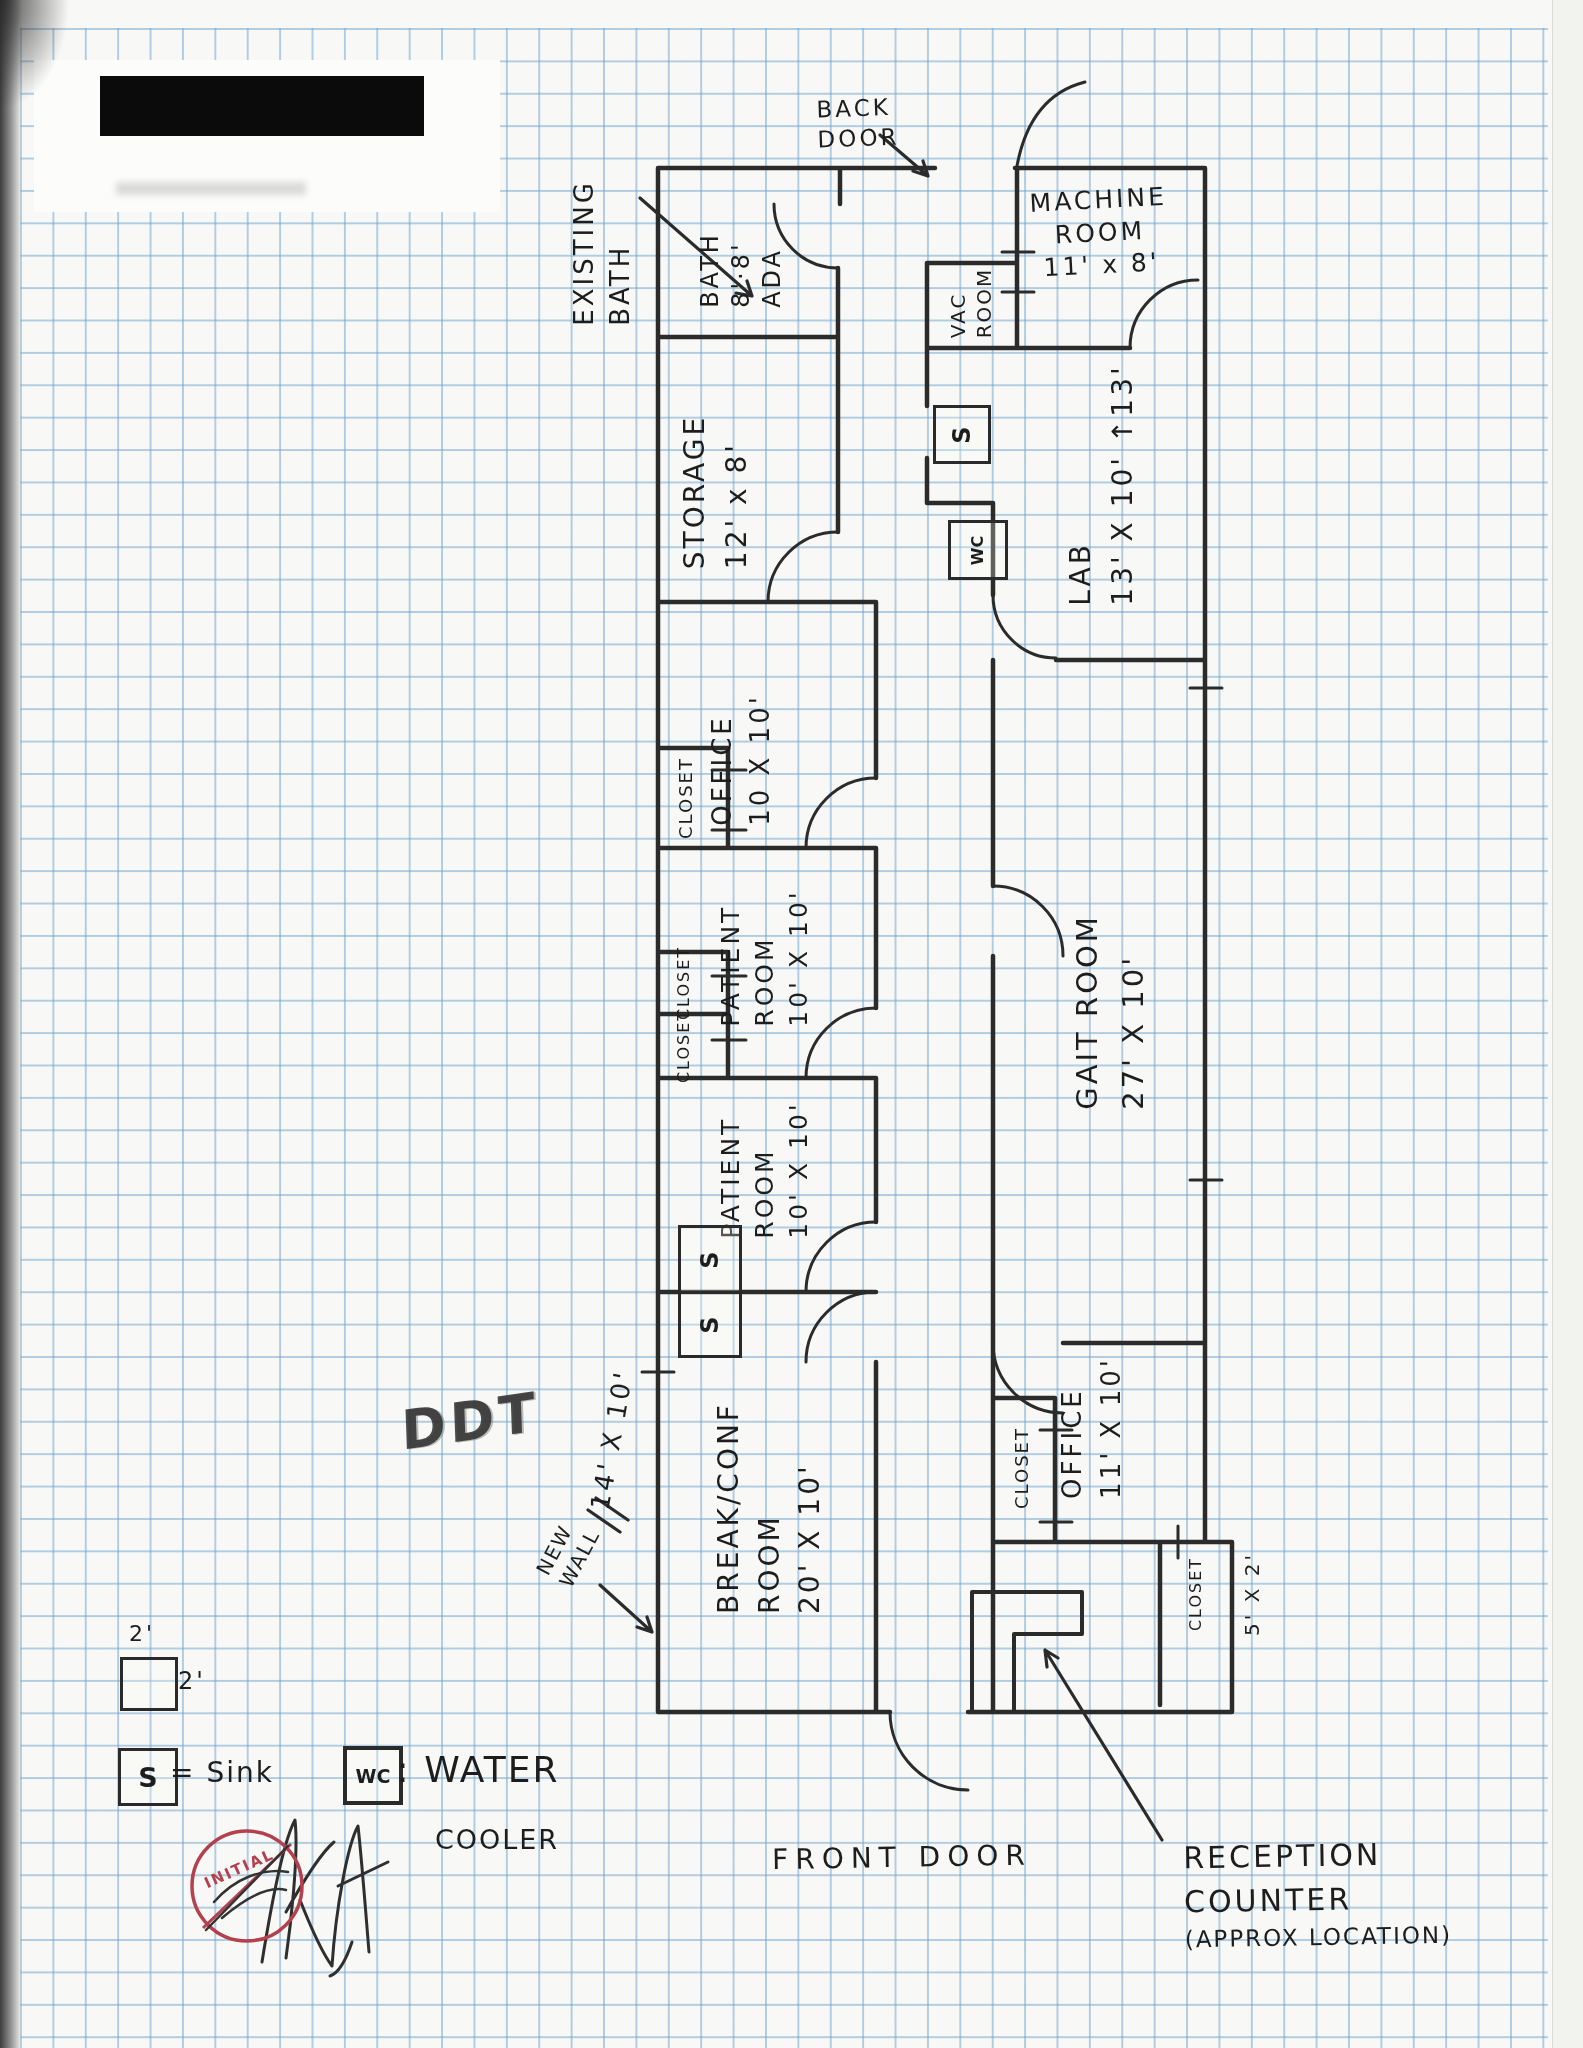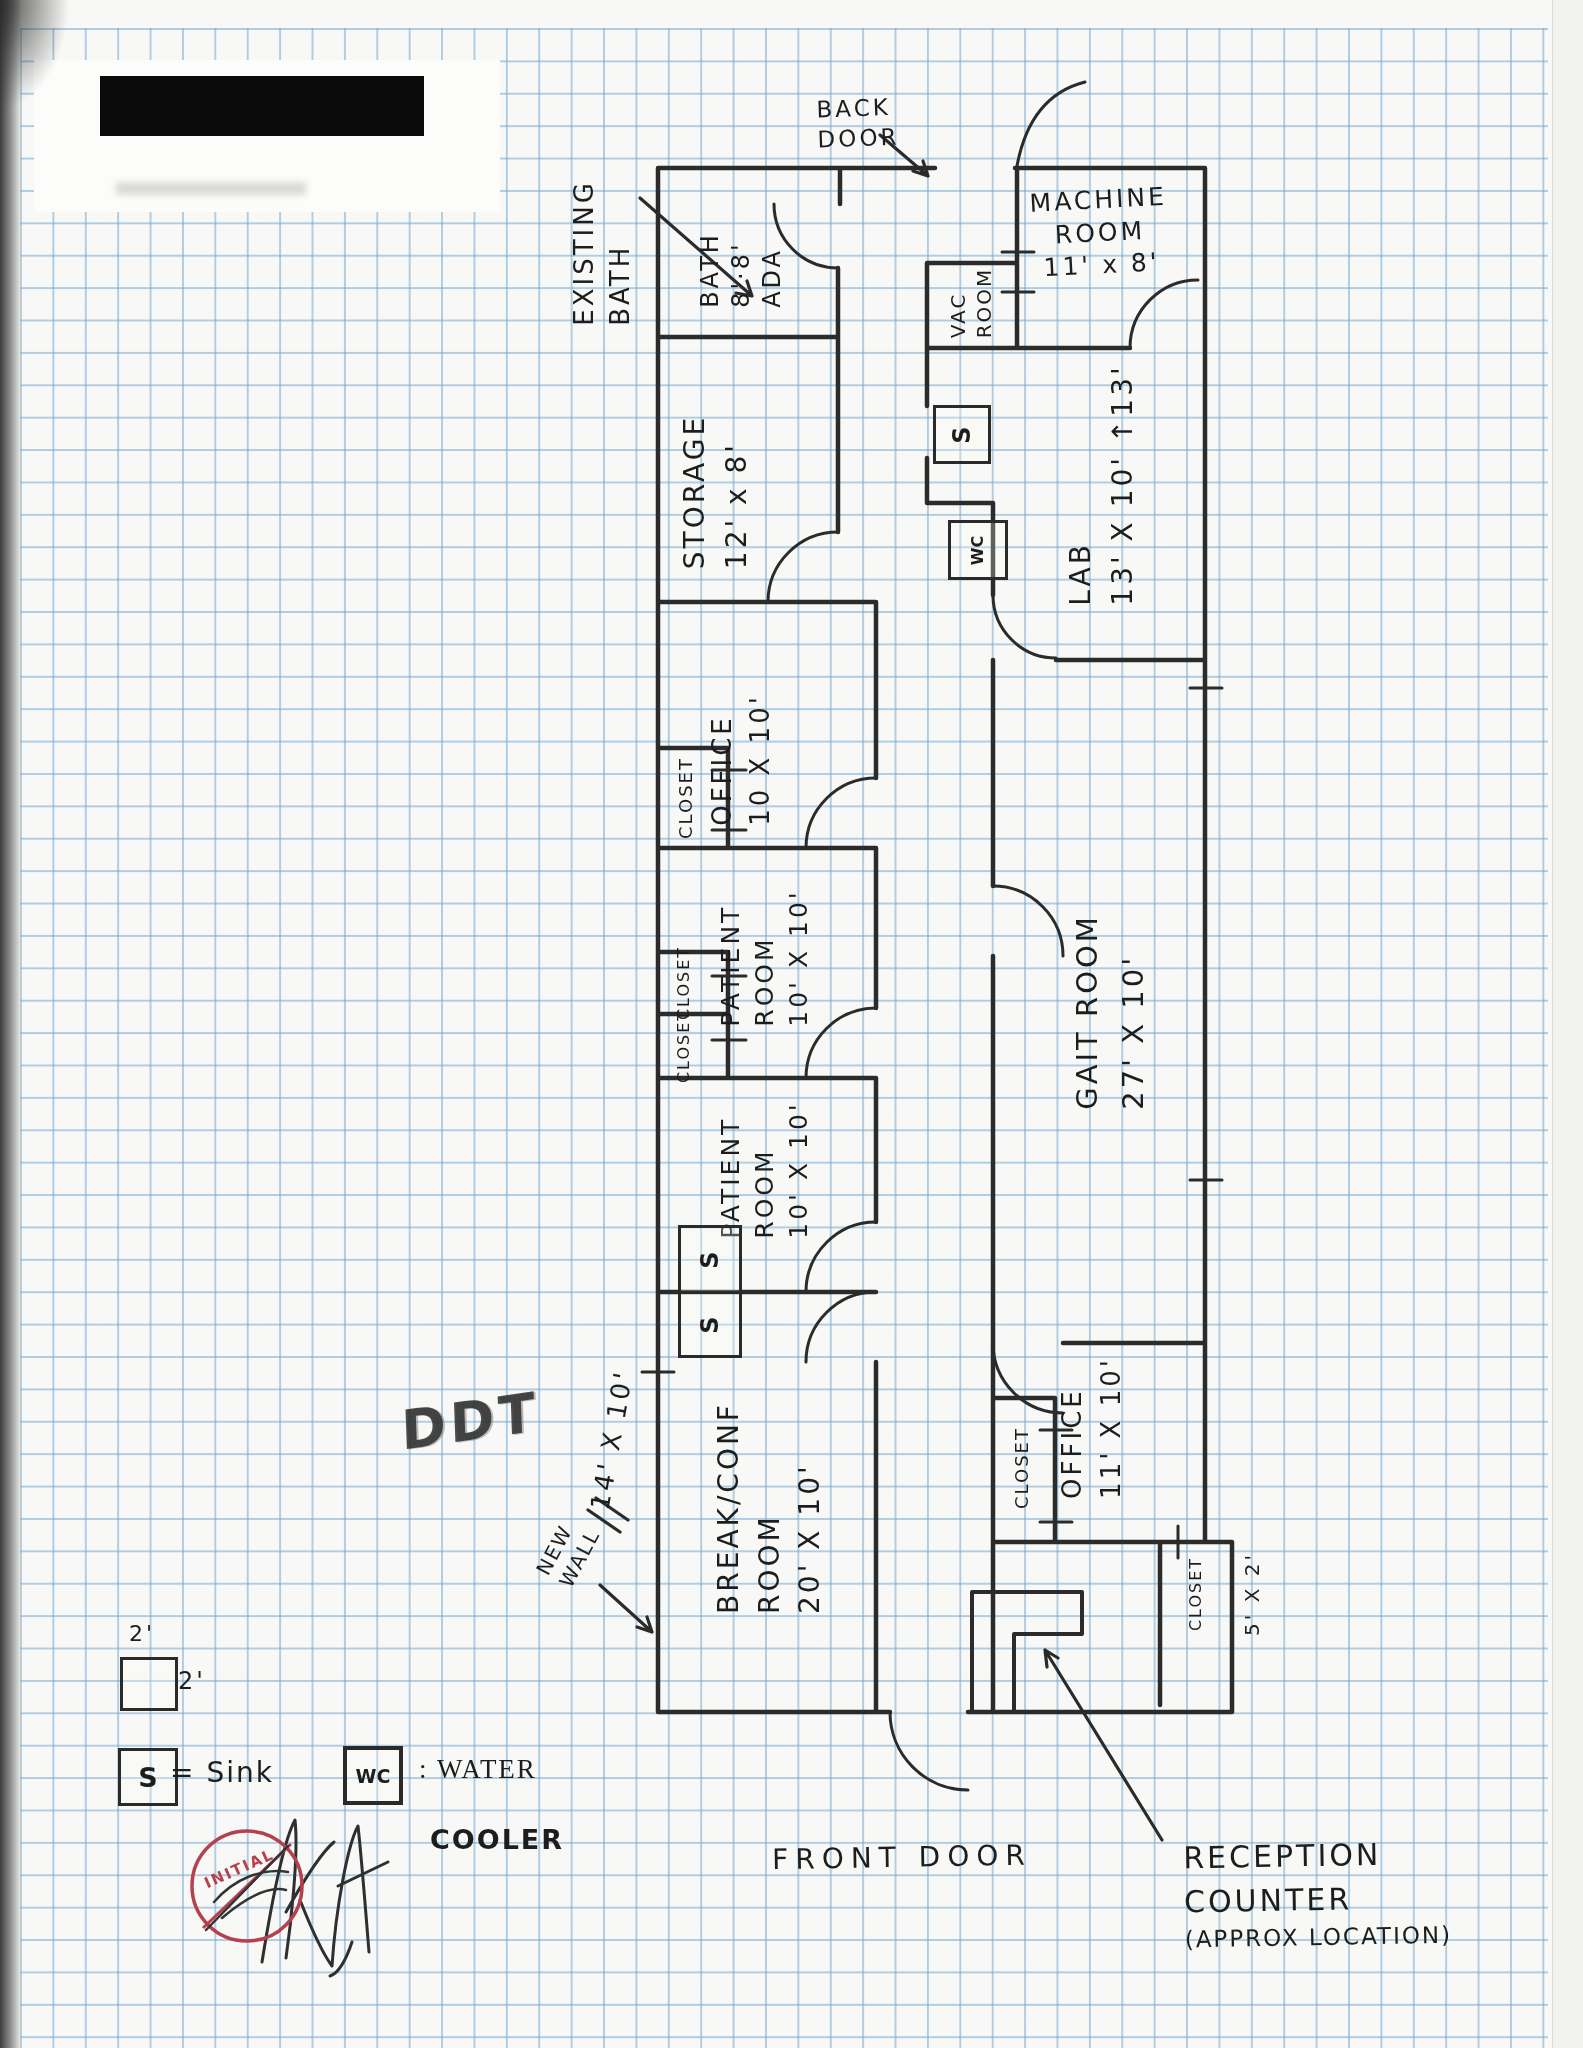--- a/index.html
+++ b/index.html
@@ -264,24 +264,24 @@
   <div class="symbox" style="left:118px;top:1748px;width:54px;height:52px;font-size:27px;">
     <span>S</span>
   </div>
   <div class="hlabel" style="left:222px;top:1773px;font-size:28px;letter-spacing:2px;">
     <span>= Sink</span>
   </div>
 
   <div class="symbox" style="left:343px;top:1746px;width:52px;height:51px;font-size:19px;border-width:4px;">
     <span>WC</span>
   </div>
-  <div class="hlabel" style="left:478px;top:1770px;font-size:27px;letter-spacing:2px;font-family:Liberation Serif, serif;">
+  <div class="hlabel" style="left:478px;top:1770px;font-size:36px;letter-spacing:2px;">
     <span>: WATER</span>
   </div>
-  <div class="hlabel" style="left:497px;top:1840px;font-size:27px;letter-spacing:2px;font-weight:bold;">
+  <div class="hlabel" style="left:497px;top:1840px;font-size:27px;letter-spacing:2px;">
     <span>COOLER</span>
   </div>
 
   <div class="edge-right"></div>
   <div class="edge-left"></div>
   <div class="edge-corner"></div>
 
 </div>
 
 </body></html>

